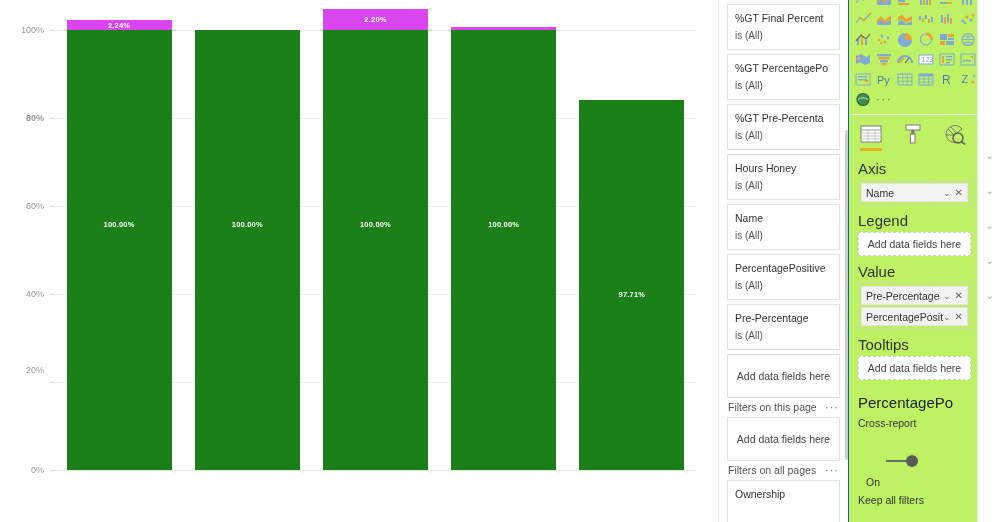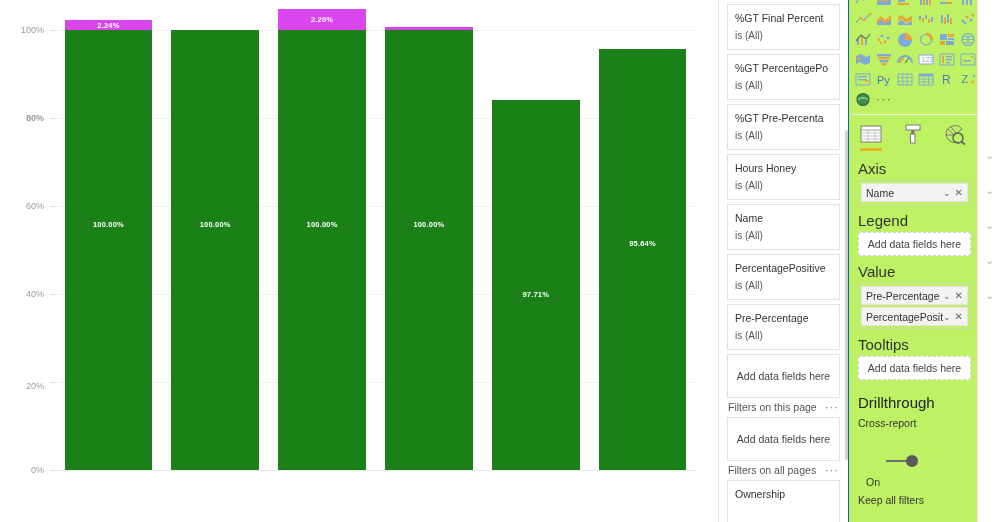--- a/index.html
+++ b/index.html
@@ -167,21 +167,21 @@
           <div class="tick" style="top: 294px; left: 50px;"></div>
           <div class="gridline" style="top: 206px;"></div>
           <div class="tick" style="top: 206px; left: 50px;"></div>
           <div class="gridline" style="top: 118px;"></div>
           <div class="tick" style="top: 118px; left: 50px;"></div>
           <div class="gridline" style="top: 30px;"></div>
           <div class="tick" style="top: 30px; left: 50px;"></div>
         </div>
       <div class="ylabels" id="ylabels">
           <div class="ylabel" style="top: 440px;">0%</div>
-          <div class="ylabel" style="top: 356px;">20%</div>
+          <div class="ylabel" style="top: 340px;">20%</div>
           <div class="ylabel" style="top: 264px;">40%</div>
           <div class="ylabel" style="top: 176px;">60%</div>
           <div class="ylabel" style="top: 88px; font-weight: bold;">80%</div>
           <div class="ylabel" style="top: 0px;">100%</div>
         </div>
 
       <div class="plot">
         <div class="bars" id="bars">
             <div class="barslot">
               <div class="barcol">
@@ -228,29 +228,20 @@
             </div>
             <div class="barslot">
               <div class="barcol">
                 <div class="seg green" style="height: 370px;">
                   <div class="greenlabelwrap">
                     <span class="seglabel">97.71%</span>
                   </div>
                 </div>
               </div>
             </div>
-            <div class="barslot">
-              <div class="barcol">
-                <div class="seg green" style="height: 420.816px;">
-                  <div class="greenlabelwrap">
-                    <span class="seglabel">95.64%</span>
-                  </div>
-                </div>
-              </div>
-            </div>
           </div>
       </div>
 
     </div>
   </div>
 
   <div class="filters">
     <div id="visual-filters">
         <div class="filtercard">
           <span class="fname">%GT Final Percent</span>
@@ -604,21 +595,21 @@
               <span class="picons">
                 <span class="chev">⌄</span>
                 <span class="xmark">✕</span>
               </span>
             </div>
           </div>
 
         <div class="welllabel">Tooltips</div>
         <div class="emptywell">Add data fields here</div>
 
-        <div class="drillhead">Drillthrough</div>
+        <div class="drillhead">PercentagePo</div>
 
         <div class="drilllabel">Cross-report</div>
         <div class="toggle">
           <span class="tlabel">On</span>
           <span class="tswitch">
             <span class="ttrack"></span>
               <span class="tknob"></span>
           </span>
         </div>
 

